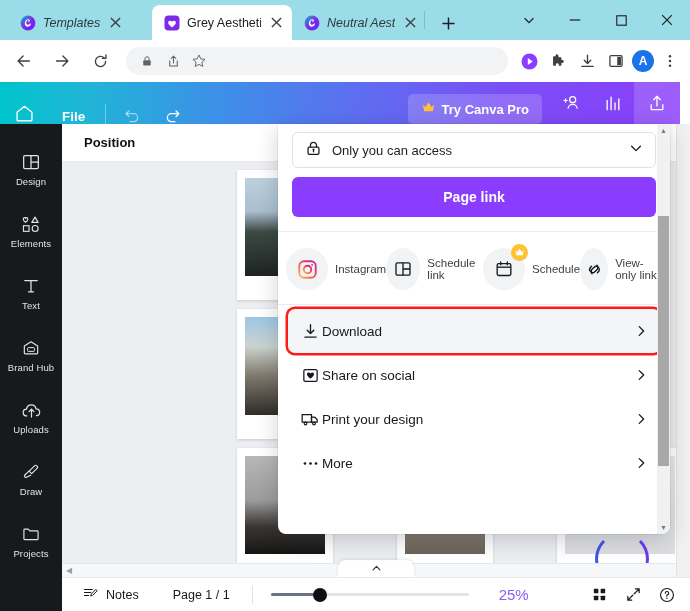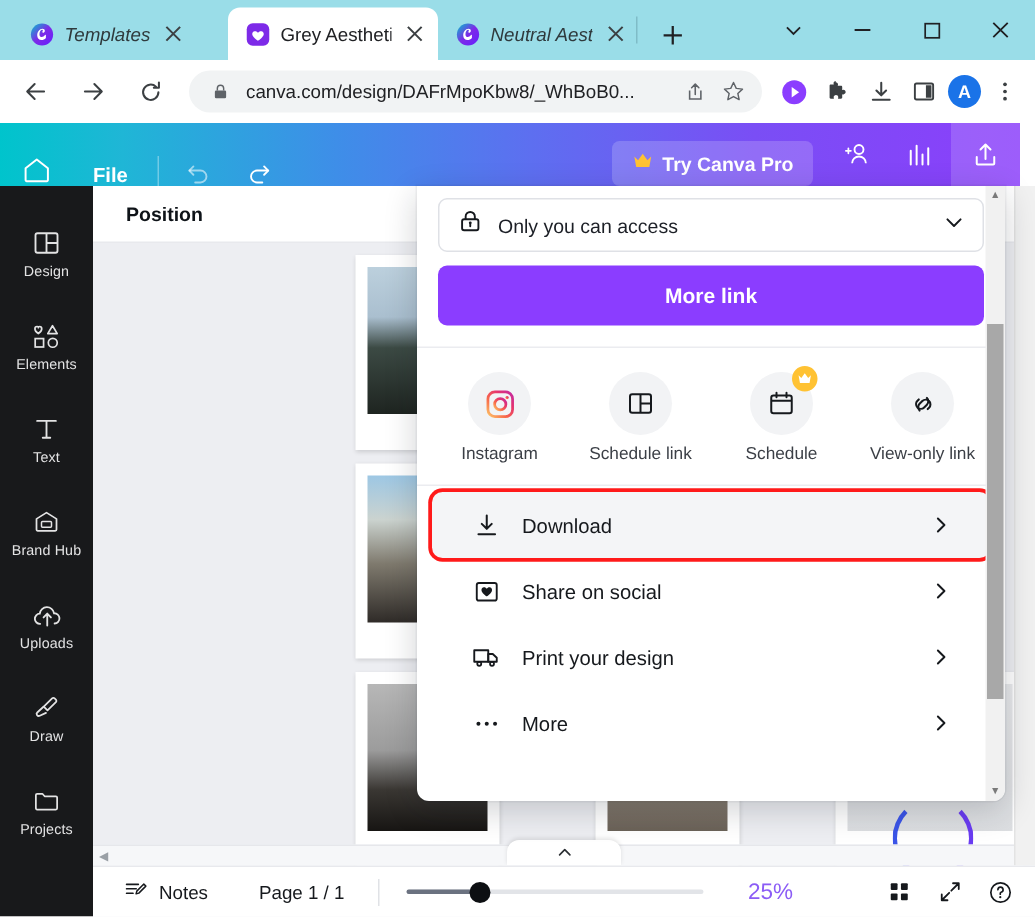--- a/index.html
+++ b/index.html
@@ -191,39 +191,39 @@
     margin: 9px 14px 0 14px; height: 40px;
     background: #8b3dff; border-radius: 6px;
     display: flex; align-items: center; justify-content: center;
     color: #fff; font-size: 14px; font-weight: bold;
   }
   .divider { height: 1px; background: #ebecf0; margin-top: 14px; }
 
   .quick-row {
     display: flex; padding: 16px 8px 14px 8px;
   }
-  .quick-item { flex: 1 1 0; display: flex; flex-direction: column; align-items: center; gap: 7px; }
+  .quick-item { flex: 1 1 0; display: flex; flex-direction: row; align-items: center; gap: 7px; }
   .quick-circle {
     width: 42px; height: 42px; border-radius: 50%;
     background: #f2f3f5;
     display: flex; align-items: center; justify-content: center;
     position: relative;
   }
   .quick-label { font-size: 11.5px; color: #3b3f46; }
   .crown-badge {
     position: absolute; top: -4px; right: -3px;
     width: 17px; height: 17px; border-radius: 50%;
     background: #ffc233;
     display: flex; align-items: center; justify-content: center;
   }
 
   .menu-list { padding: 4px 10px 8px 10px; }
   .menu-row {
-    height: 44px; display: flex; align-items: center; gap: 14px;
-    padding: 0 26px; border-radius: 7px;
+    height: 44px; display: flex; align-items: center; gap: 2px;
+    padding: 0 12px; border-radius: 7px;
   }
   .menu-row.highlight {
     background: #f4f5f7;
     box-shadow: 0 0 0 2.5px #ff1a1a;
   }
   .menu-ico { width: 20px; display: flex; align-items: center; justify-content: center; color:#16191d; }
   .menu-label { flex: 1 1 auto; font-size: 13.5px; color: #16191d; }
   .menu-chev { color: #16191d; display:flex; }
 
   .panel-scrollbar {
@@ -375,21 +375,20 @@
         </svg>
     </div>
 
     <div class="omnibox">
       <span class="omni-icon">
         <svg viewBox="0 0 16 16" width="12" height="12">
             <rect x="3" y="7" width="10" height="7" rx="1.2" fill="currentColor"></rect>
             <path d="M5.2 7V5.2a2.8 2.8 0 0 1 5.6 0V7" stroke="currentColor" stroke-width="1.3" fill="none"></path>
           </svg>
       </span>
-      <span class="url">canva.com/design/DAFrMpoKbw8/_WhBoB0...</span>
       <span class="omni-icon">
         <svg viewBox="0 0 20 20" width="15" height="15">
             <path d="M5 8.5V16h10V8.5" stroke="currentColor" stroke-width="1.4" fill="none"></path>
             <path d="M10 12V3M6.8 6L10 2.8 13.2 6" stroke="currentColor" stroke-width="1.4" fill="none" stroke-linecap="round" stroke-linejoin="round"></path>
           </svg>
       </span>
       <span class="omni-icon">
         <svg viewBox="0 0 20 20" width="16" height="16">
             <path d="M10 2.5l2.3 4.9 5.2.6-3.9 3.6 1.1 5.2L10 14.2 5.3 16.8l1.1-5.2L2.5 8l5.2-.6z" stroke="currentColor" stroke-width="1.2" fill="none" stroke-linejoin="round"></path>
           </svg>
@@ -605,21 +604,21 @@
           </svg>
       </span>
       <span class="access-text">Only you can access</span>
       <span>
         <svg viewBox="0 0 16 16" width="14" height="14">
             <path d="M3 6l5 5 5-5" stroke="#16191d" stroke-width="1.5" fill="none" stroke-linecap="round" stroke-linejoin="round"></path>
           </svg>
       </span>
     </div>
 
-    <div class="copy-link">More link</div>
+    <div class="copy-link">Page link</div>
 
     <div class="divider"></div>
 
     <div class="quick-row">
 
       <div class="quick-item">
         <span class="quick-circle">
           <svg viewBox="0 0 24 24" width="21" height="21">
             <defs>
                 <linearGradient id="ig" x1="0" y1="1" x2="1" y2="0">

